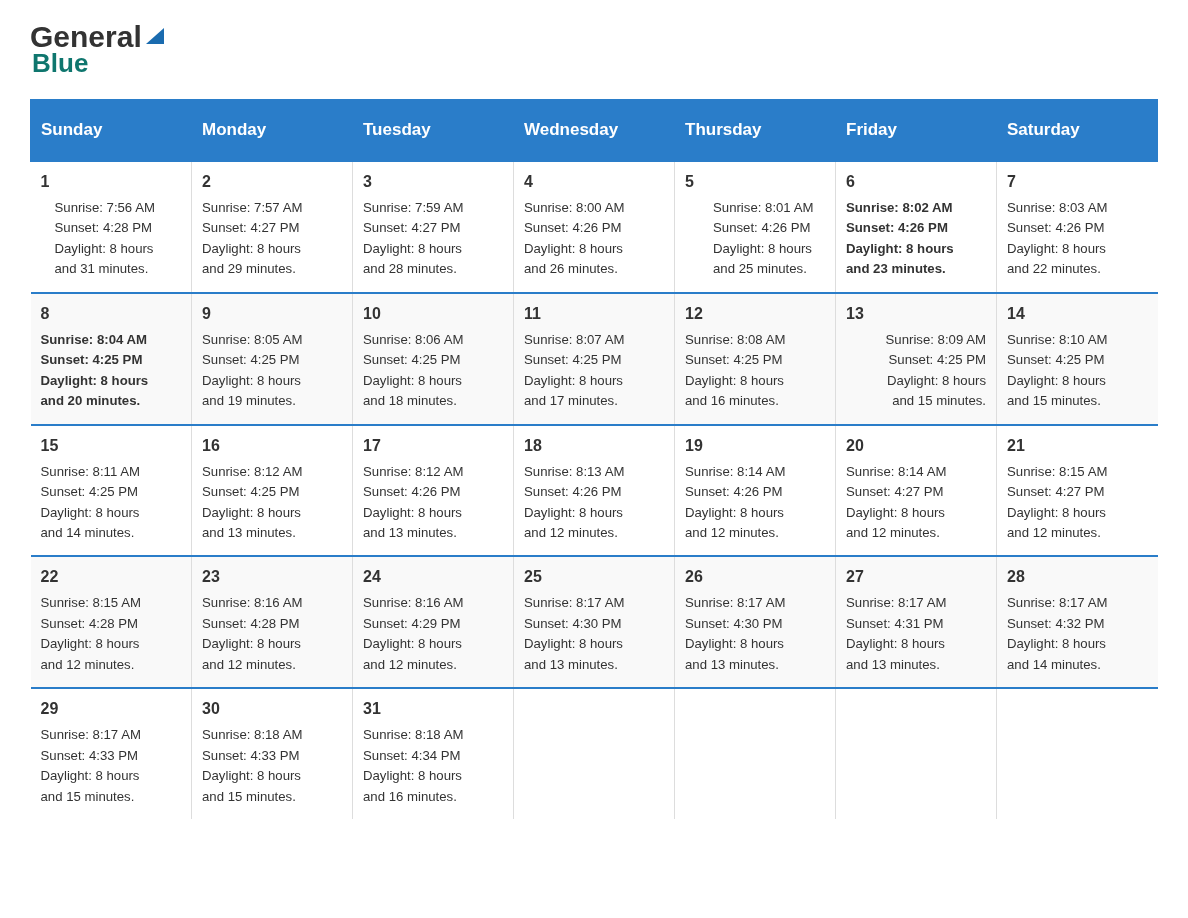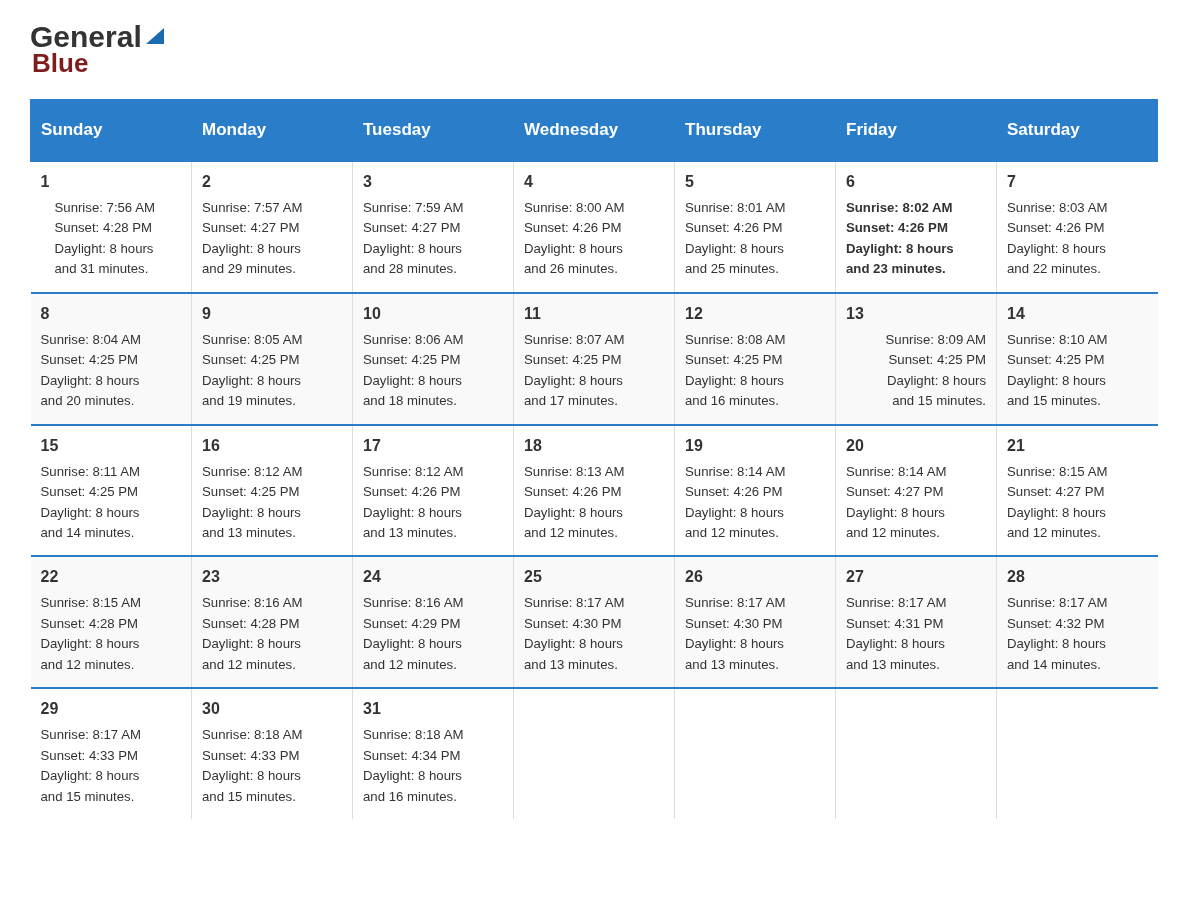--- a/index.html
+++ b/index.html
@@ -89,21 +89,21 @@
 <body>
 
 <div class="header">
   <div class="logo">
     <div style="display:flex; align-items:center;">
       <span style="font-size:30px; font-weight:bold; color:#333;">General</span>
       <svg width="22" height="22" viewBox="0 0 22 22" style="margin-left:2px; margin-top:-4px;">
         <polygon points="2,20 20,20 20,4" fill="#1a6baf"></polygon>
       </svg>
     </div>
-    <div style="font-size:26px; font-weight:bold; color:#7f1d1d; margin-top:-6px; margin-left:2px;">Blue</div>
+    <div style="font-size:26px; font-weight:bold; color:#0f766e; margin-top:-6px; margin-left:2px;">Blue</div>
   </div>
   <div class="title-section">
     <div class="month-title"></div>
     <div class="location"></div>
   </div>
 </div>
 
 <table>
   <thead>
     <tr>
@@ -141,21 +141,21 @@
         </td>
         <td>
           <span class="day-num">4</span>
           <div class="day-info" style="white-space: pre-line;">Sunrise: 8:00 AM
 Sunset: 4:26 PM
 Daylight: 8 hours
 and 26 minutes.</div>
         </td>
         <td>
           <span class="day-num">5</span>
-          <div class="day-info" style="white-space: pre-line;">Sunrise: 8:01 AM
+          <div class="day-info" style="white-space: pre-line; margin-left: 28px;">Sunrise: 8:01 AM
 Sunset: 4:26 PM
 Daylight: 8 hours
 and 25 minutes.</div>
         </td>
         <td>
           <span class="day-num">6</span>
           <div class="day-info" style="white-space: pre-line; font-weight: bold;">Sunrise: 8:02 AM
 Sunset: 4:26 PM
 Daylight: 8 hours
 and 23 minutes.</div>
@@ -164,21 +164,21 @@
           <span class="day-num">7</span>
           <div class="day-info" style="white-space: pre-line;">Sunrise: 8:03 AM
 Sunset: 4:26 PM
 Daylight: 8 hours
 and 22 minutes.</div>
         </td>
       </tr>
       <tr>
         <td>
           <span class="day-num">8</span>
-          <div class="day-info" style="white-space: pre-line;">Sunrise: 8:04 AM
+          <div class="day-info" style="white-space: pre-line; font-weight: bold;">Sunrise: 8:04 AM
 Sunset: 4:25 PM
 Daylight: 8 hours
 and 20 minutes.</div>
         </td>
         <td>
           <span class="day-num">9</span>
           <div class="day-info" style="white-space: pre-line;">Sunrise: 8:05 AM
 Sunset: 4:25 PM
 Daylight: 8 hours
 and 19 minutes.</div>

